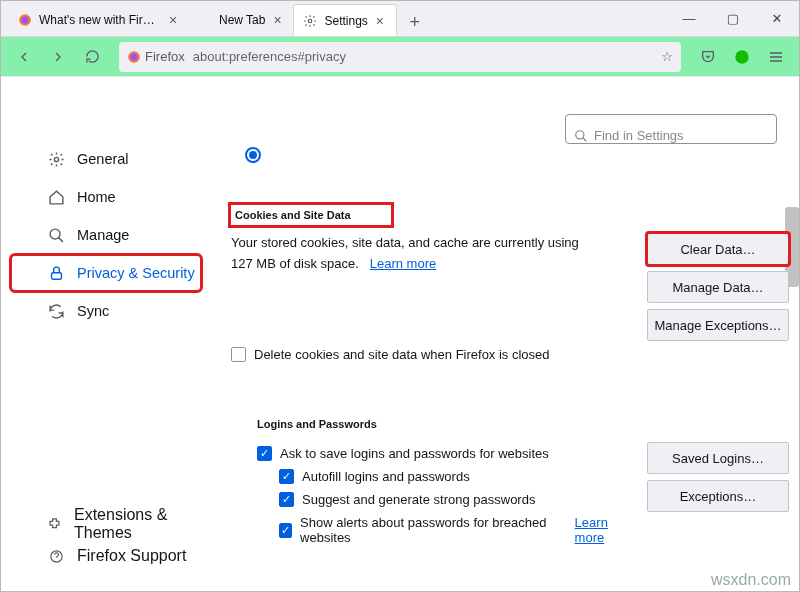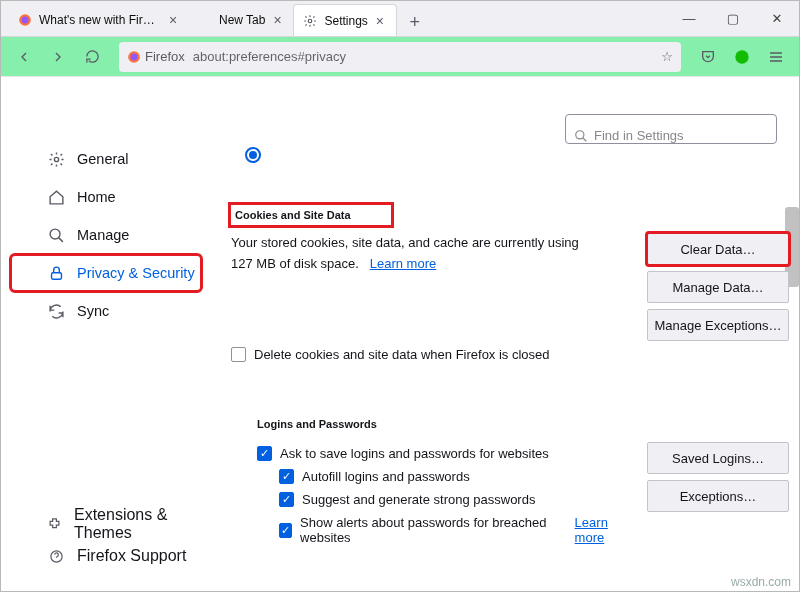--- a/index.html
+++ b/index.html
@@ -39,21 +39,21 @@
 .section-body { display: flex; align-items: flex-start; gap: 16px; }
 .section-text { max-width: 360px; font-size: 13px; color: #15141a; line-height: 1.6; }
 .link { color: #0060df; text-decoration: underline; cursor: pointer; }
 .button-stack { display: flex; flex-direction: column; gap: 6px; margin-left: auto; margin-right:-2px;}
 .btn { width: 142px; height: 32px; background: #f0f0f4; border: 1px solid #c3c3cb; font-size: 13px; color: #15141a; display:flex; align-items:center; justify-content:center; border-radius:2px; }
 .checkbox-row { display: flex; align-items: center; gap: 8px; margin: 8px 0; }
 .checkbox { width: 15px; height: 15px; border: 1px solid #8f8f9d; border-radius: 2px; display: flex; align-items: center; justify-content: center; font-size: 11px; color: #fff; }
 .checkbox.checked { background: #0060df; border-color: #0060df; }
 .indent { margin-left: 22px; }
 .scroll-thumb { position: absolute; right: 0; top: 130px; width: 14px; height: 80px; background: #c1c1c1; border-radius: 3px; }
-.watermark { position: absolute; right: 8px; bottom: 2px; font-size: 12px; color: #9aa; }
+.watermark { position: absolute; right: 8px; bottom: 2px; font-size: 16px; color: #9aa; }
 </style>
 </head>
 <body>
 
 <div class="titlebar">
   <div class="tabs">
     <div class="tab">
       <span class="favicon">
         <svg width="14" height="14" viewBox="0 0 24 24">
             <circle cx="12" cy="12" r="10" fill="#ff7139"></circle>

